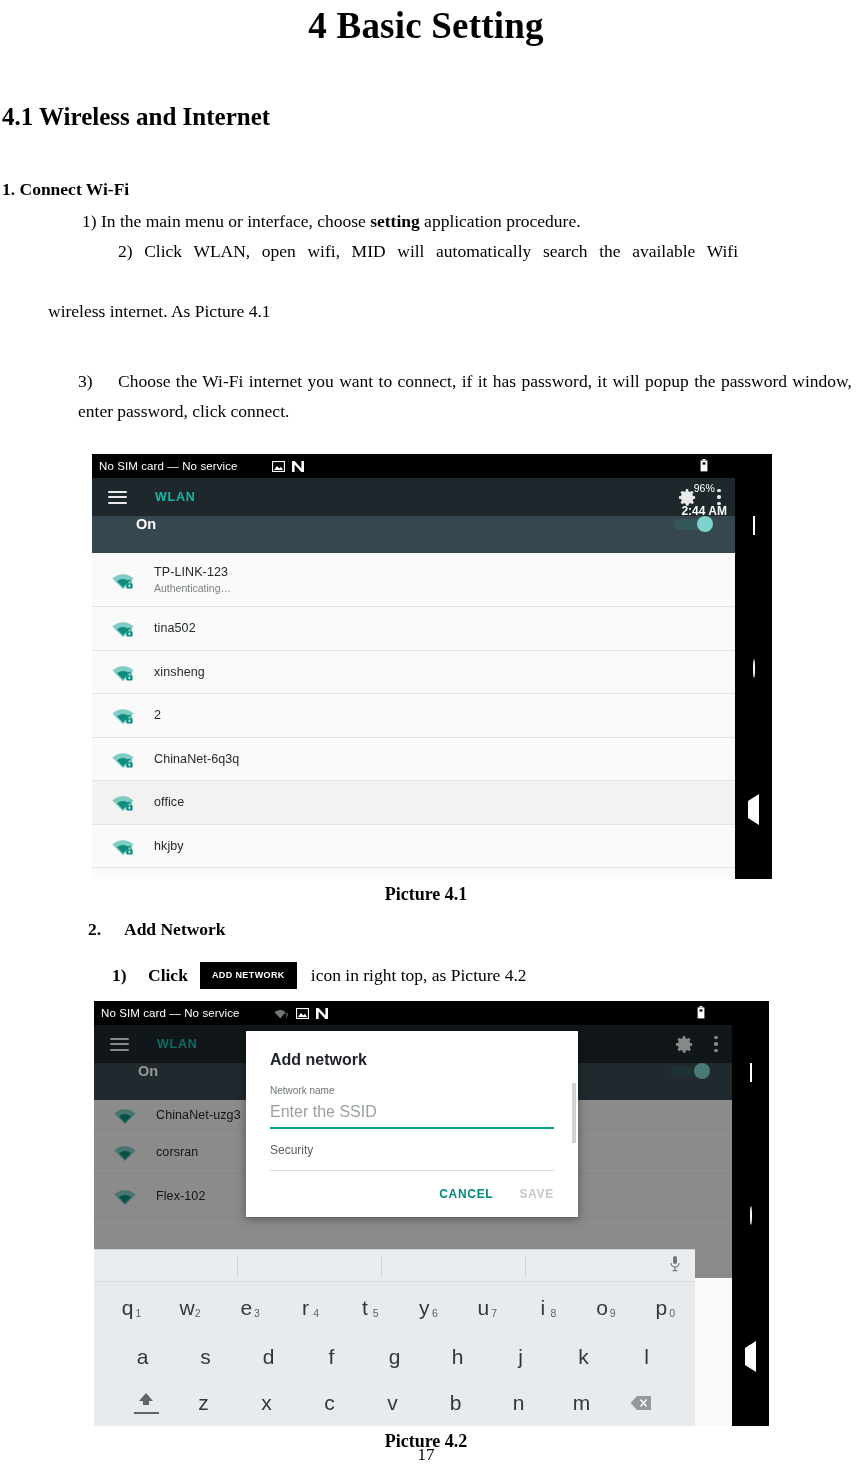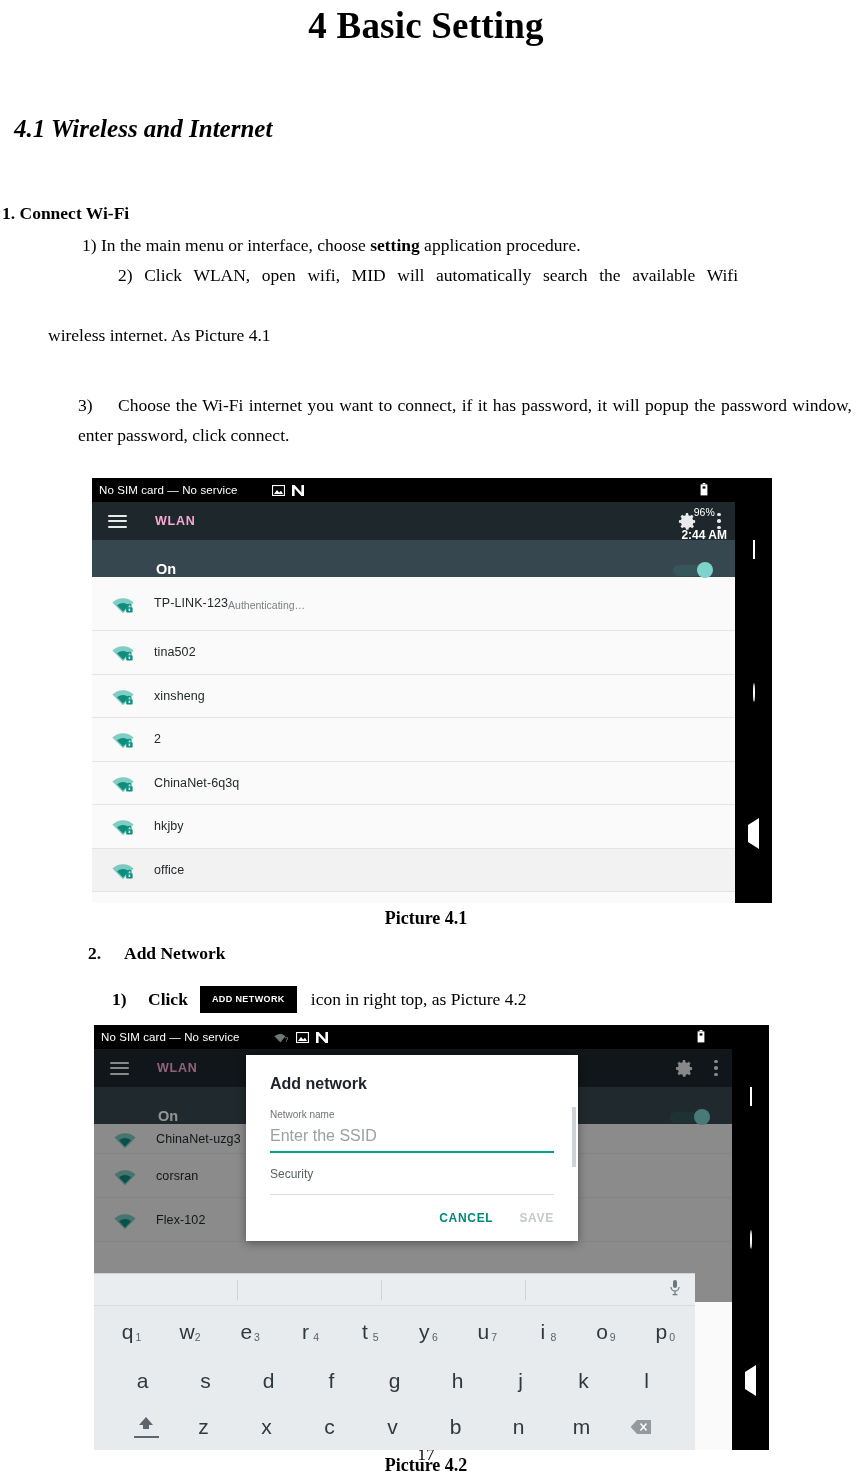--- a/index.html
+++ b/index.html
@@ -11,23 +11,22 @@
   .page{width:852px;height:1475px;position:relative;box-sizing:border-box;}
 
   
   .doc-title{
     font-family:"Liberation Serif",serif;
     font-weight:bold;font-size:37px;text-align:center;
     margin:0;padding-top:4px;letter-spacing:.2px;
   }
   .h2{
     font-family:"Liberation Serif",serif;
-    font-weight:bold;font-size:25px;margin:12px;
+    font-weight:bold;font-size:25px;margin:0;
     padding:56px 0 0 2px;
-    font-style:italic;
   }
   .h3{
     font-family:"Liberation Serif",serif;
     font-weight:bold;font-size:17.5px;margin:0;padding:48px 0 0 2px;
   }
   .para{
     font-family:"Liberation Serif",serif;
     font-size:17.5px;line-height:30px;margin:0;
   }
   .p-indent1{padding:6px 0 0 82px;}
@@ -89,34 +88,34 @@
   }
   .sb-left{white-space:nowrap;letter-spacing:.1px;}
   .sb-mid{display:flex;align-items:center;gap:7px;margin-left:34px;}
   .sb-right{margin-left:auto;display:flex;align-items:center;gap:10px;flex-direction:column;}
   .sb-batt{font-size:10.5px;}
   .sb-time{font-weight:bold;font-size:12px;}
   .ic{display:inline-block;line-height:0;}
 
   
   .toolbar{
-    height:38px;background:#1d272c;color:#f9a8d4;
+    height:38px;background:#1d272c;color:#14b8a6;
     display:flex;align-items:center;padding:0 14px 0 16px;box-sizing:border-box;
   }
   .tb-title{font-size:12.5px;font-weight:bold;margin-left:28px;letter-spacing:.8px;}
   .tb-right{margin-left:auto;display:flex;align-items:center;gap:20px;}
   .hamb{width:19px;height:13px;display:flex;flex-direction:column;justify-content:space-between;}
   .hamb i{display:block;height:2px;background:#e8eaeb;border-radius:1px;}
   .kebab{width:4px;height:17px;display:flex;flex-direction:column;justify-content:space-between;align-items:center;}
   .kebab i{width:3.4px;height:3.4px;background:#e8eaeb;border-radius:50%;}
 
   
   .onrow{
     height:37px;background:#37474f;color:#fff;
-    display:flex;align-items:flex-end;padding:0 22px 0 64px;box-sizing:border-box;
+    display:flex;align-items:flex-start;padding:0 22px 0 44px;box-sizing:border-box;
   }
   .onrow .lbl{font-size:14.5px;font-weight:bold;}
   .toggle{margin-left:auto;width:40px;height:15px;position:relative;}
   .toggle .track{
     position:absolute;left:0;top:2.5px;width:32px;height:11px;
     background:#35565a;border-radius:6px;
   }
   .toggle .thumb{
     position:absolute;right:0;top:0;width:16px;height:16px;border-radius:50%;
     background:#7fd3cd;
@@ -125,21 +124,21 @@
   
   .wlist{background:#fafafa;}
   .wrow{
     height:43.5px;display:flex;align-items:center;
     border-bottom:1px solid #e4e4e4;padding-left:18px;box-sizing:border-box;
     background:#fafafa;
   }
   .wrow.tall{height:54px;align-items:center;}
   .wrow.alt{background:#f2f2f2;}
   .wifi-ic{width:26px;height:22px;position:relative;flex:0 0 26px;margin-right:18px;}
-  .wtxt{display:flex;flex-direction:row;justify-content:center;}
+  .wtxt{display:flex;flex-direction:column;justify-content:center;}
   .wname{font-size:12.5px;color:#23292b;letter-spacing:.1px;}
   .wsub{font-size:10.5px;color:#7b8183;margin-top:3px;}
 
   
   .navbar{
     position:absolute;right:0;top:0;bottom:0;width:37px;background:#000;
     display:flex;flex-direction:column;align-items:center;
   }
   .nav-ic{color:#fff;position:absolute;left:0;right:0;text-align:center;}
   .sq{width:11px;height:11px;border:1.6px solid #fff;margin:0 auto;}
@@ -379,47 +378,47 @@
                 <rect x="16.2" y="14.2" width="6.4" height="5.4" rx="0.8" fill="#0e8c7c"></rect>
                 <path d="M17.8 14.2 v-1.4 a1.6 1.6 0 0 1 3.2 0 v1.4" fill="none" stroke="#0e8c7c" stroke-width="1.1"></path>
                 <rect x="18.6" y="15.6" width="1.6" height="2.4" fill="#dff3f0"></rect>
               </svg>
           </span>
           <span class="wtxt">
               <span class="wname">ChinaNet-6q3q</span>
             </span>
         </div>
 
+        <div class="wrow alt">
+          <span class="wifi-ic">
+            <svg width="26" height="22" viewBox="0 0 26 22">
+                <path d="M13 5.2 C8.6 5.2 4.8 7.2 2.4 9.6 L13 20.2 L23.6 9.6 C21.2 7.2 17.4 5.2 13 5.2 Z" fill="#1aa898" opacity="0.55"></path>
+                <path d="M13 10 C10.6 10 8.4 11 7 12.3 L13 18.5 L19 12.3 C17.6 11 15.4 10 13 10 Z" fill="#0e8c7c"></path>
+                <rect x="16.2" y="14.2" width="6.4" height="5.4" rx="0.8" fill="#0e8c7c"></rect>
+                <path d="M17.8 14.2 v-1.4 a1.6 1.6 0 0 1 3.2 0 v1.4" fill="none" stroke="#0e8c7c" stroke-width="1.1"></path>
+                <rect x="18.6" y="15.6" width="1.6" height="2.4" fill="#dff3f0"></rect>
+              </svg>
+          </span>
+          <span class="wtxt">
+              <span class="wname">office</span>
+            </span>
+        </div>
+
         <div class="wrow">
           <span class="wifi-ic">
             <svg width="26" height="22" viewBox="0 0 26 22">
                 <path d="M13 5.2 C8.6 5.2 4.8 7.2 2.4 9.6 L13 20.2 L23.6 9.6 C21.2 7.2 17.4 5.2 13 5.2 Z" fill="#1aa898" opacity="0.55"></path>
                 <path d="M13 10 C10.6 10 8.4 11 7 12.3 L13 18.5 L19 12.3 C17.6 11 15.4 10 13 10 Z" fill="#0e8c7c"></path>
                 <rect x="16.2" y="14.2" width="6.4" height="5.4" rx="0.8" fill="#0e8c7c"></rect>
                 <path d="M17.8 14.2 v-1.4 a1.6 1.6 0 0 1 3.2 0 v1.4" fill="none" stroke="#0e8c7c" stroke-width="1.1"></path>
                 <rect x="18.6" y="15.6" width="1.6" height="2.4" fill="#dff3f0"></rect>
               </svg>
           </span>
           <span class="wtxt">
               <span class="wname">hkjby</span>
-            </span>
-        </div>
-
-        <div class="wrow alt">
-          <span class="wifi-ic">
-            <svg width="26" height="22" viewBox="0 0 26 22">
-                <path d="M13 5.2 C8.6 5.2 4.8 7.2 2.4 9.6 L13 20.2 L23.6 9.6 C21.2 7.2 17.4 5.2 13 5.2 Z" fill="#1aa898" opacity="0.55"></path>
-                <path d="M13 10 C10.6 10 8.4 11 7 12.3 L13 18.5 L19 12.3 C17.6 11 15.4 10 13 10 Z" fill="#0e8c7c"></path>
-                <rect x="16.2" y="14.2" width="6.4" height="5.4" rx="0.8" fill="#0e8c7c"></rect>
-                <path d="M17.8 14.2 v-1.4 a1.6 1.6 0 0 1 3.2 0 v1.4" fill="none" stroke="#0e8c7c" stroke-width="1.1"></path>
-                <rect x="18.6" y="15.6" width="1.6" height="2.4" fill="#dff3f0"></rect>
-              </svg>
-          </span>
-          <span class="wtxt">
-              <span class="wname">office</span>
             </span>
         </div>
       </div>
     </div>
 
     <div class="navbar">
       <span class="nav-ic" style="top:63px;"><span class="sq"></span></span>
       <span class="nav-ic" style="top:206px;"><span class="ci"></span></span>
       <span class="nav-ic" style="top:347px;"><span class="tri"></span></span>
     </div>

